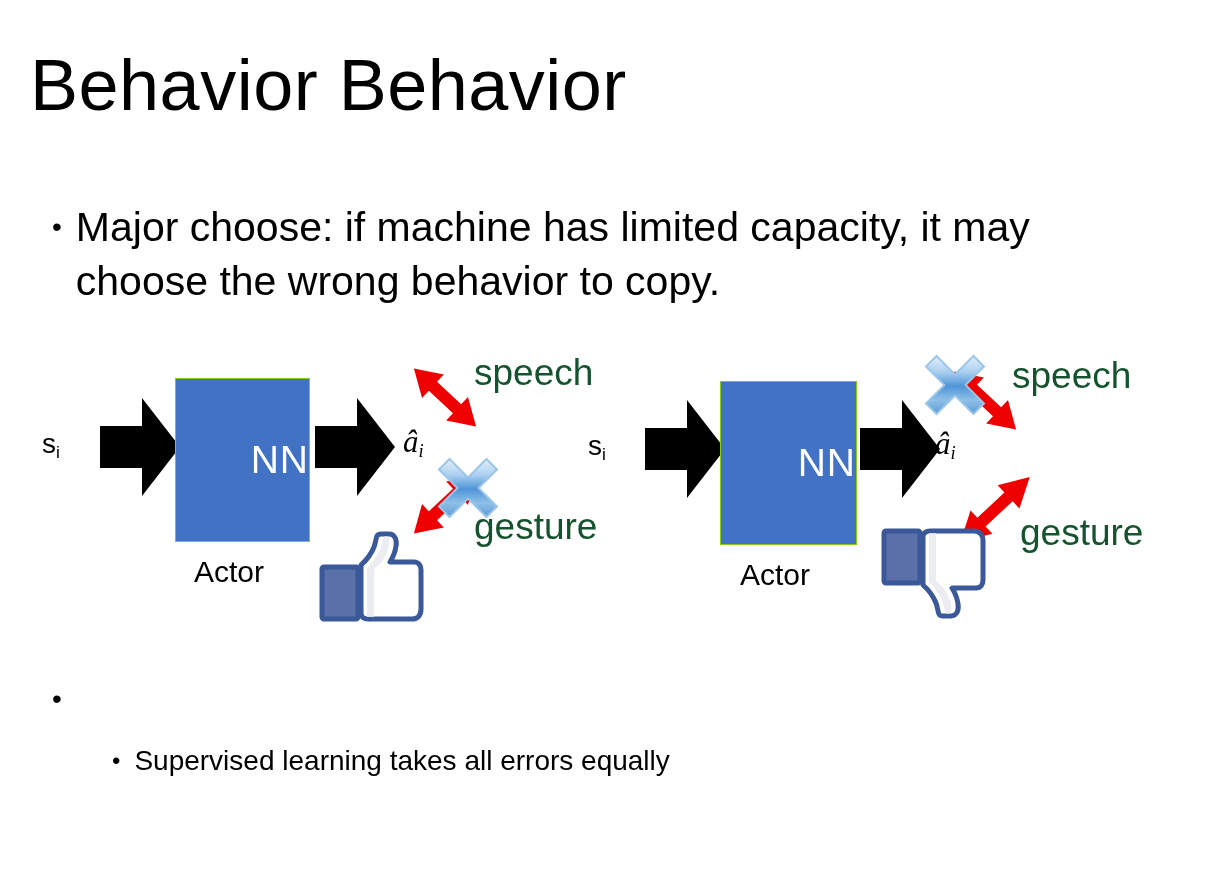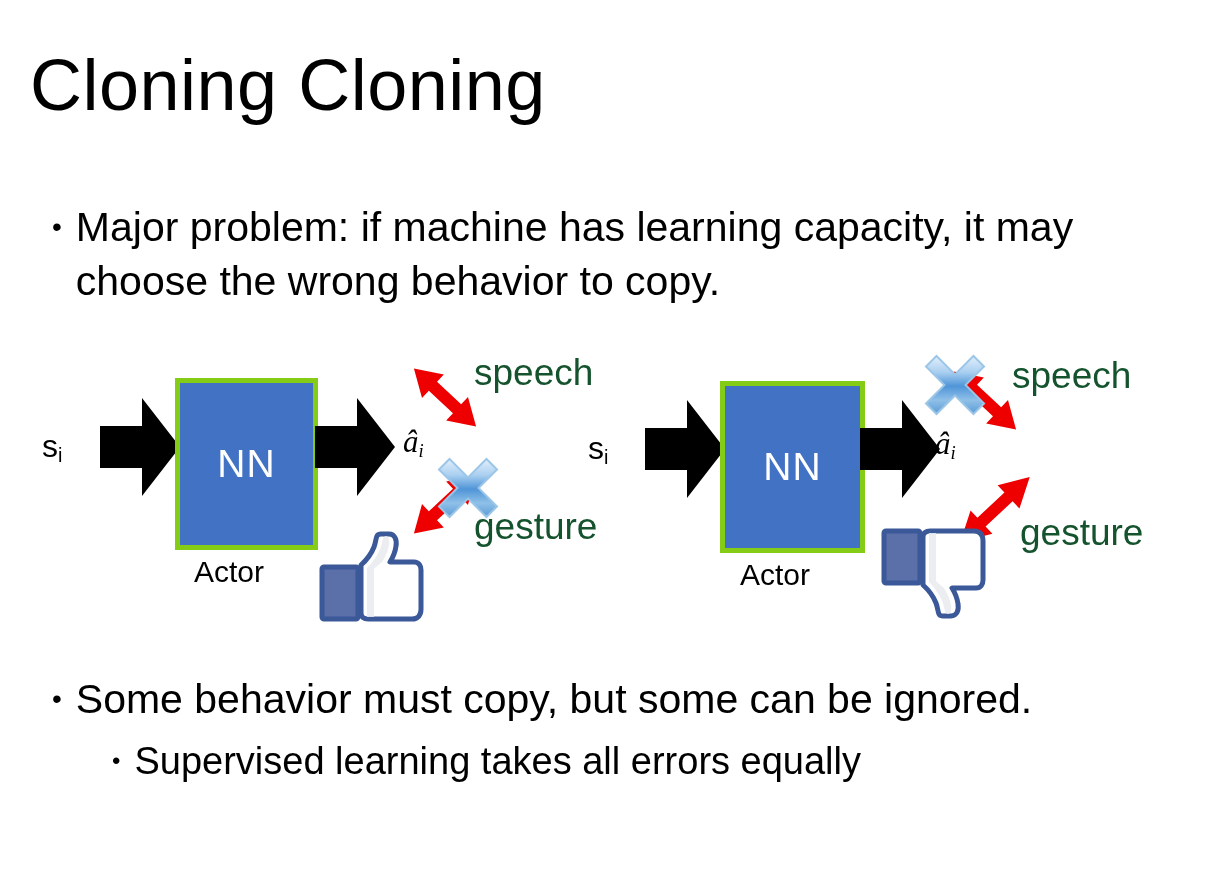--- a/index.html
+++ b/index.html
@@ -52,47 +52,47 @@
     font-stretch: condensed;
     font-size: 41px;
     line-height: 54px;
     font-weight: 400;
     color: #000000;
   }
   #bullet-top   { left: 52px;  top: 200px; width: 1050px; }
   #bullet-bot1  { left: 52px;  top: 672px; width: 1110px; }
   #bullet-bot2  { left: 112px; top: 734px; width: 1060px; }
   #bullet-bot2 .bullet-dot { font-size: 24px; }
-  #bullet-bot2 .bullet-text { font-size: 38px; }
+  #bullet-bot2 .bullet-text { font-size: 28px; }
 
   
   .diagram { position: absolute; top: 0; left: 0; }
 
   .nn-box {
     position: absolute;
     background: #4272C4;
-    border: 5px solid #84cc16;
+    border: 1px solid #84cc16;
     display: flex;
     align-items: center;
-    justify-content: center;
+    justify-content: flex-end;
     color: #ffffff;
     font-size: 39px;
     font-family: "Liberation Sans", sans-serif;
     letter-spacing: 1px;
   }
   .label-actor {
     position: absolute;
     font-size: 30px;
     font-family: "Liberation Sans", sans-serif;
     color: #000;
     white-space: nowrap;
   }
   .label-state {
     position: absolute;
-    font-size: 32px;
+    font-size: 28px;
     font-family: "Liberation Sans", sans-serif;
     color: #000;
     white-space: nowrap;
   }
   .label-state sub {
     font-size: 0.62em;
     vertical-align: baseline;
     position: relative;
     top: 0.26em;
   }
@@ -118,25 +118,25 @@
     color: #14532d;
     white-space: nowrap;
   }
   .blockarrow, .redarrow, .bluex, .thumb { position: absolute; }
 </style>
 </head>
 <body>
 
 <div id="slide">
 
-  <div class="slide-title">Cloning Cloning</div>
+  <div class="slide-title">Behavior Behavior</div>
 
   <div class="bullet-block" id="bullet-top">
     <span class="bullet-dot">•</span>
-    <span class="bullet-text">Major problem: if machine has learning capacity, it may choose the wrong behavior to copy.</span>
+    <span class="bullet-text">Major choose: if machine has limited capacity, it may choose the wrong behavior to copy.</span>
   </div>
 
   <div class="diagram">
 
     <div>
 
       <div class="label-state" style="left:42px; top:428px;">
         <span>s</span><sub>i</sub>
       </div>
 
@@ -262,21 +262,20 @@
                    C62,22 54,32 49,37 L49,86 L56,86 L56,38 C60,34 64,31 64,31 Z" fill="#E8EAED" stroke="none" opacity="0.85"></path>
           <rect x="4" y="36" width="36" height="52" rx="2" fill="#5B6FA8" stroke="#3B5998" stroke-width="5"></rect>
         </g>
       </svg>
 
     </div>
   </div>
 
   <div class="bullet-block" id="bullet-bot1">
     <span class="bullet-dot">•</span>
-    <span class="bullet-text">Some behavior must copy, but some can be ignored.</span>
   </div>
 
   <div class="bullet-block" id="bullet-bot2">
     <span class="bullet-dot">•</span>
     <span class="bullet-text">Supervised learning takes all errors equally</span>
   </div>
 
 </div>
 
 </body></html>

